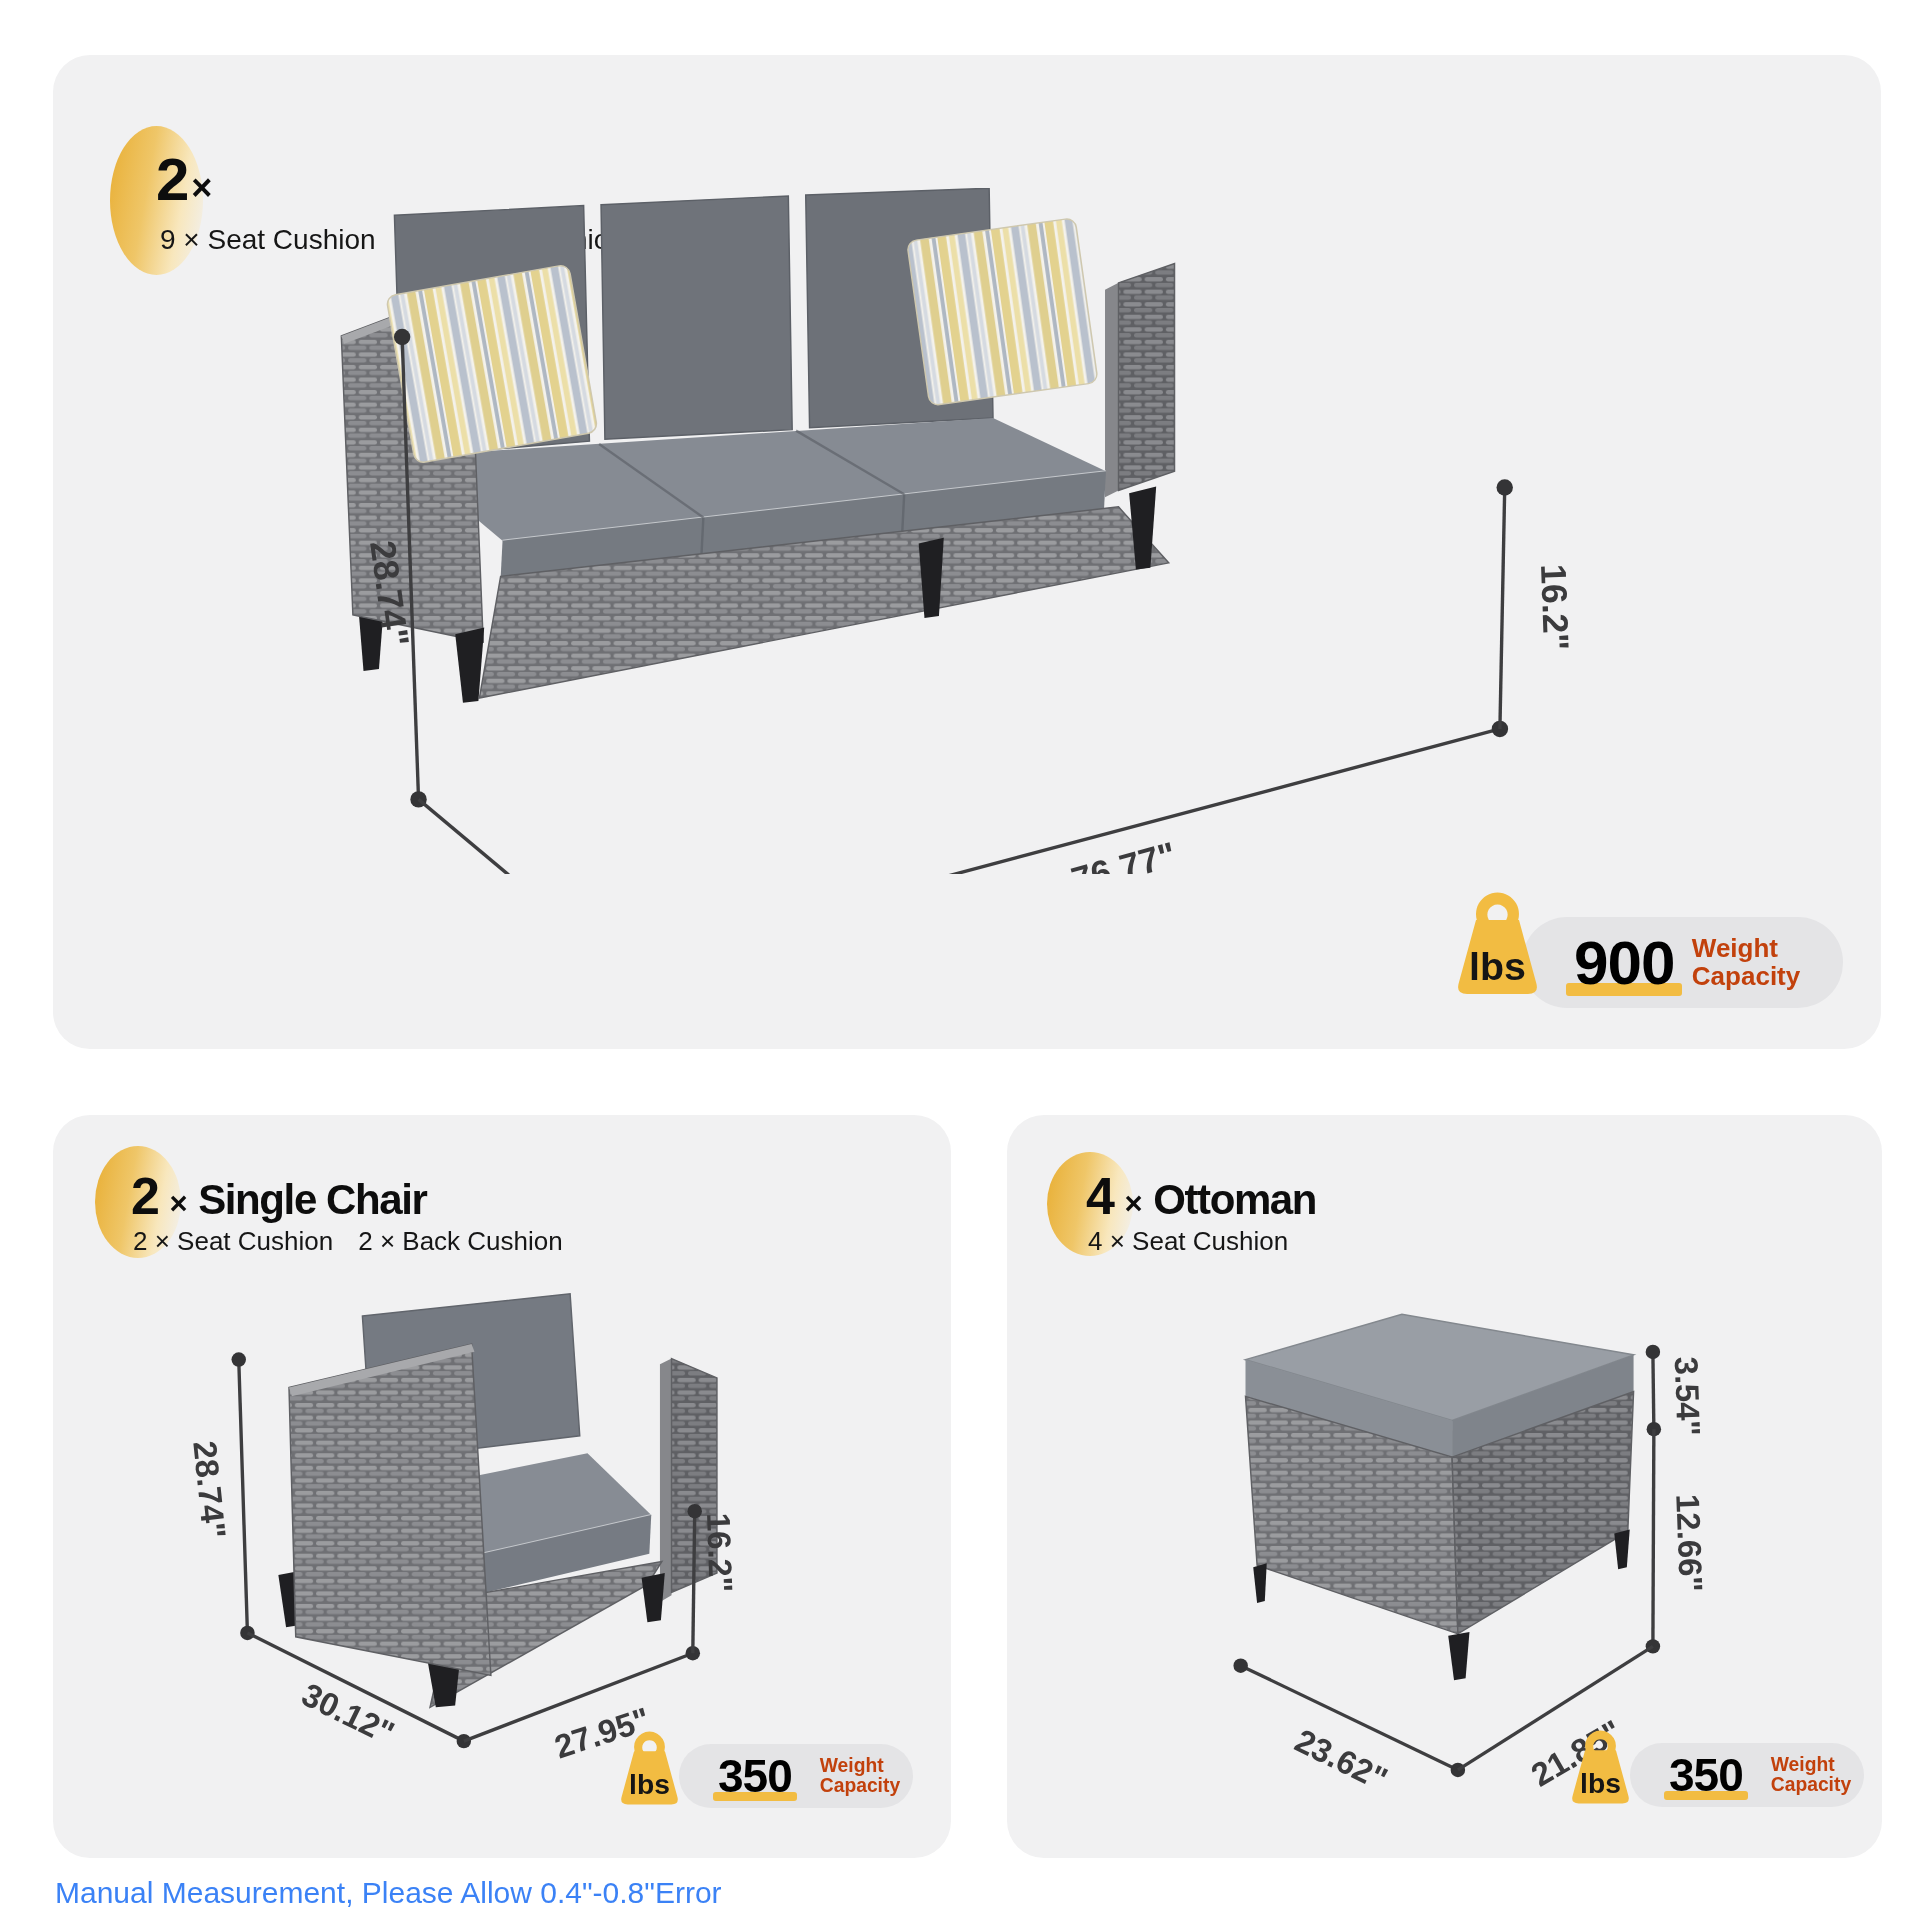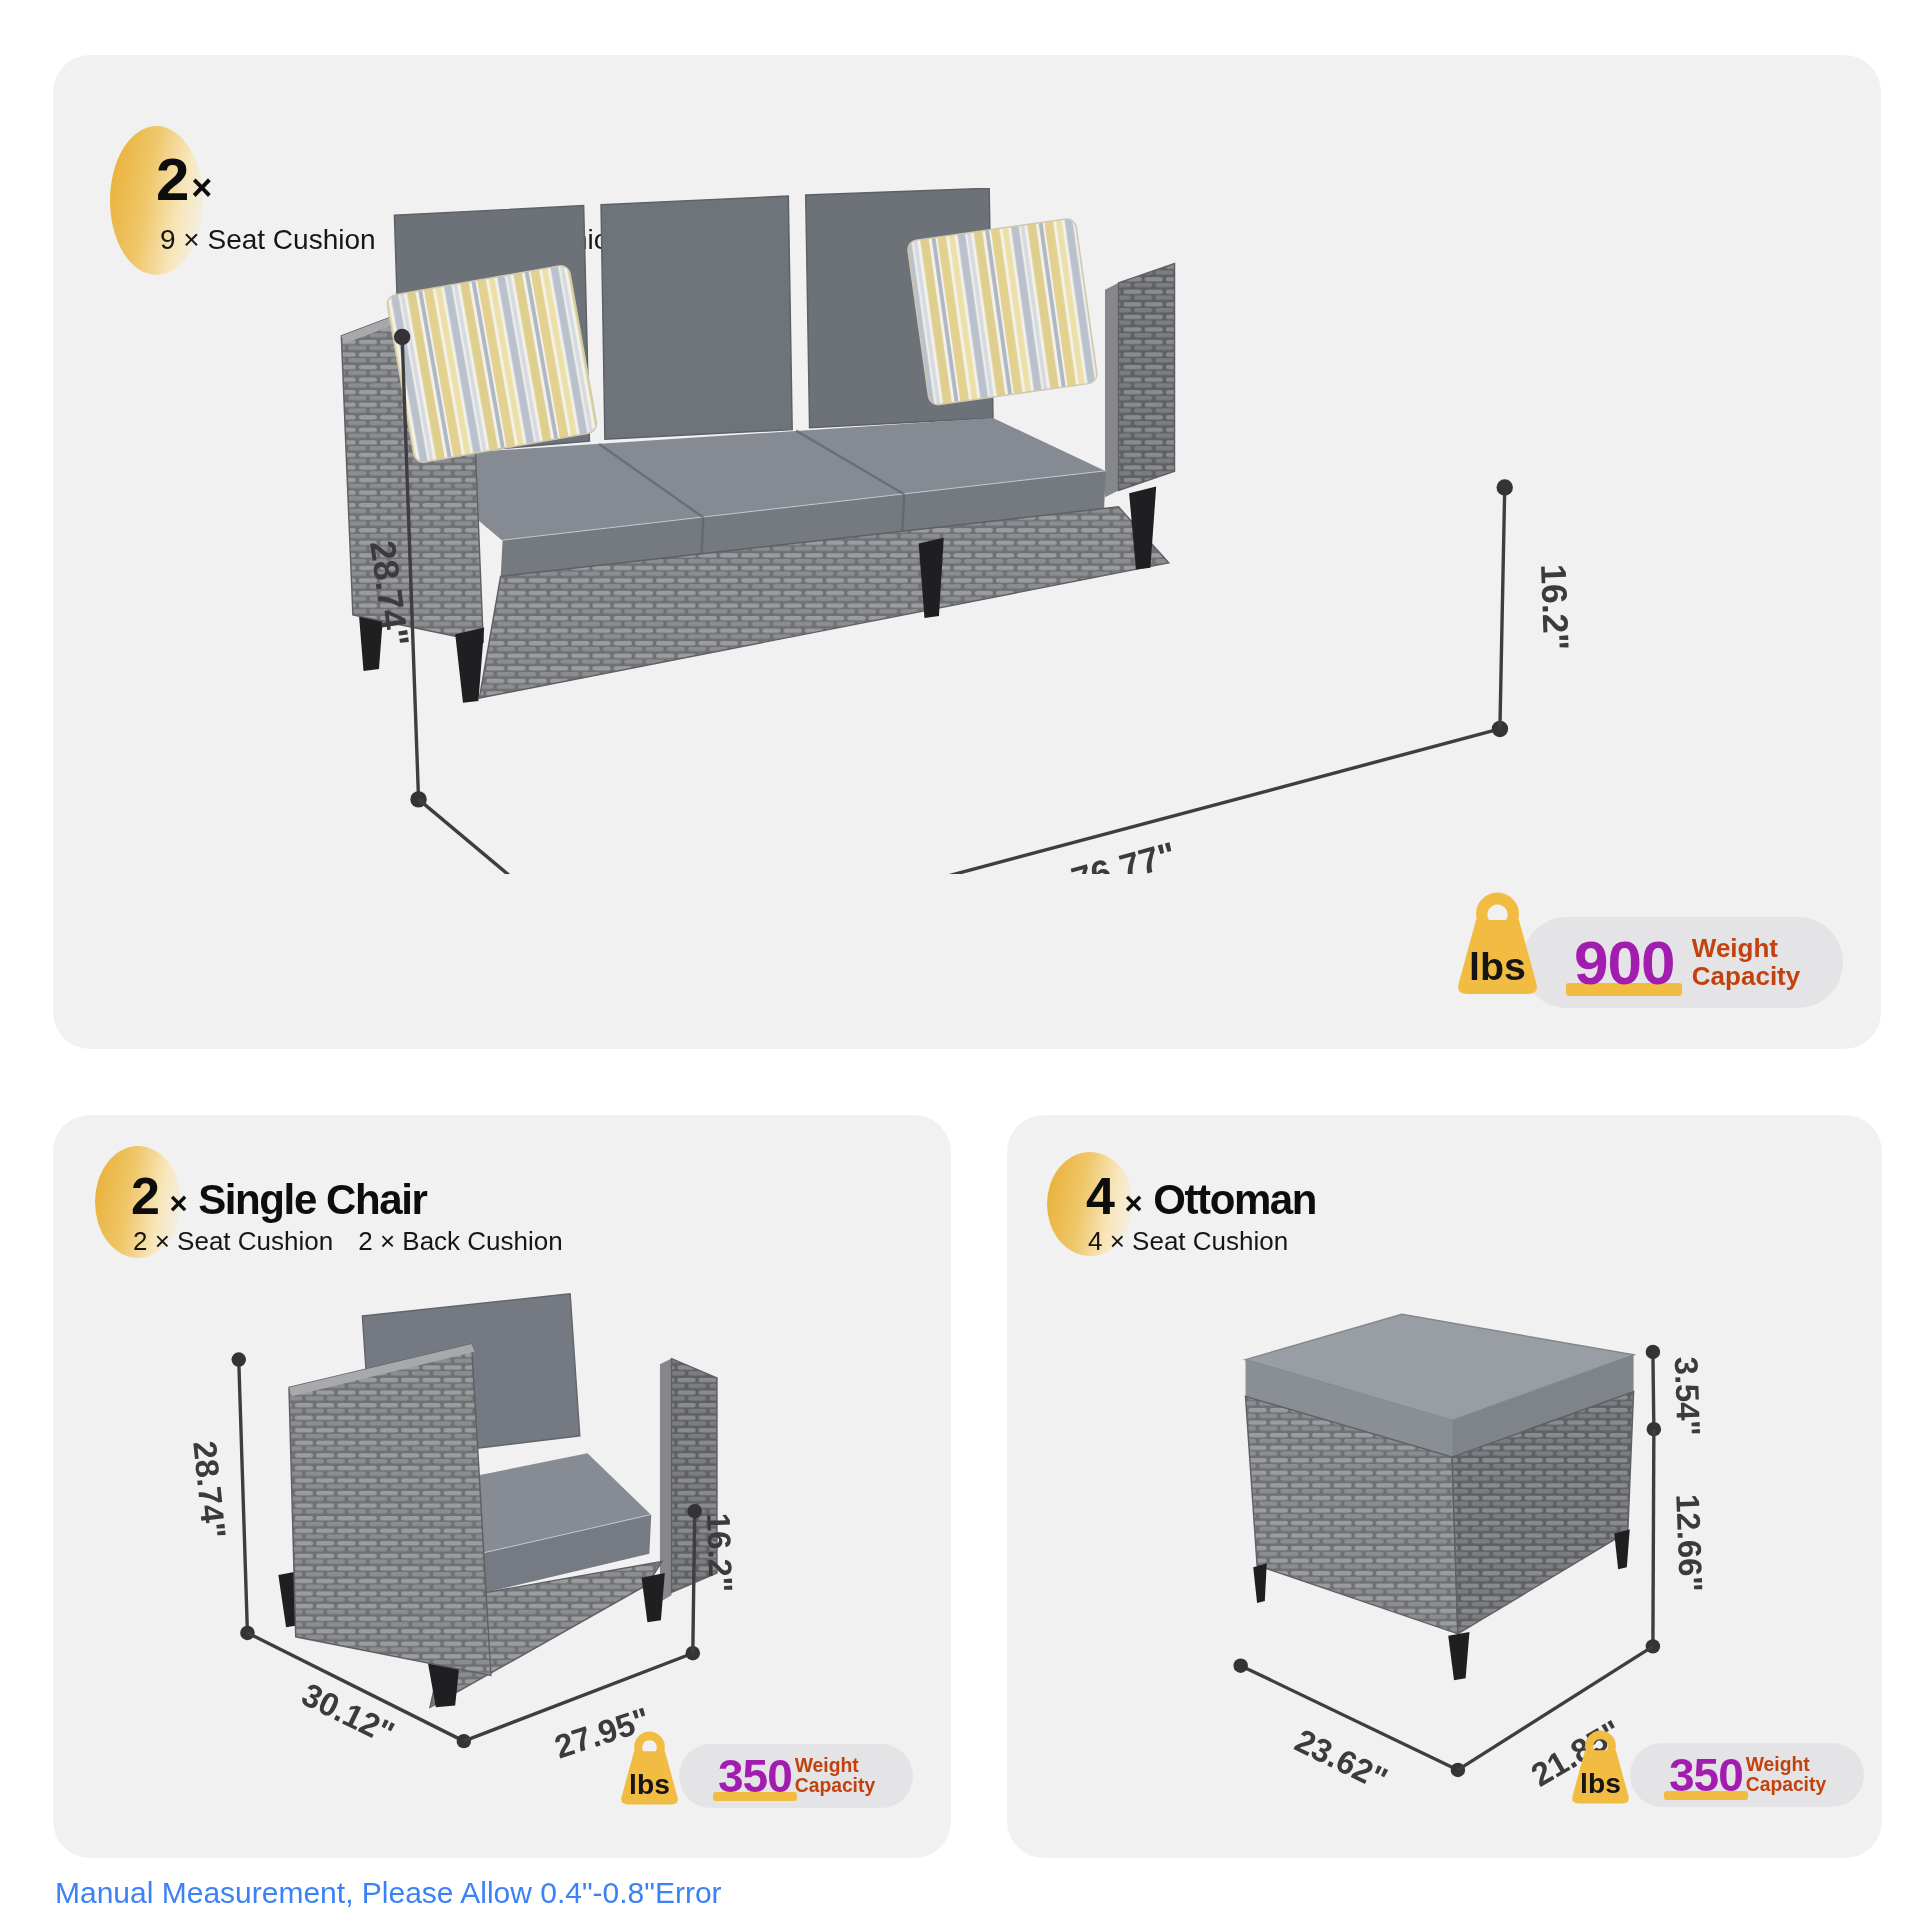--- a/index.html
+++ b/index.html
@@ -45,38 +45,38 @@
 
   .dim-line { stroke:#3e3e40; stroke-width:3.5; }
   .dim-dot  { fill:#343436; }
   .dim-label { font-weight:700; fill:#3b3b3d; }
   .dl-lg { font-size:37px; }
   .dl-md { font-size:34px; }
 
   .badge { position:absolute; }
   .badge .pill { position:absolute; background:#e4e4e6; display:flex; align-items:center; }
   .badge .wicon { position:absolute; left:0; top:0; z-index:2; }
-  .wnum { position:relative; z-index:1; font-weight:700; color:#a21caf; letter-spacing:-1px; line-height:1; }
+  .wnum { position:relative; z-index:1; font-weight:700; color:#000000; letter-spacing:-1px; line-height:1; }
   .wnum::before { content:""; position:absolute; left:-7.7px; right:-7.7px; bottom:-2.9px; height:13.5px;
     background:#F2BC42; border-radius:2.9px; z-index:-1; }
   .wlabel { font-weight:700; color:#c2410c; line-height:1.07; }
 
   .badge-lg { left:1384px; top:834px; width:463px; height:121px; }
   .badge-lg .wicon { width:121px; height:117px; }
   .badge-lg .pill { left:85px; top:28px; width:321px; height:91px; border-radius:45px;
     padding-left:52px; gap:17.4px; box-sizing:border-box; }
   .badge-lg .wnum { font-size:62px; }
   .badge-lg .wlabel { font-size:26px; width:116px; }
 
   .badge-sm { width:319px; height:92px; }
   #badge-chair   { left:553px;  top:614px; }
   #badge-ottoman { left:550px;  top:613px; }
   .badge-sm .wicon { width:87px; height:84px; }
   .badge-sm .pill { left:73px; top:15.4px; width:234px; height:64px; border-radius:32px;
-    padding-left:39px; gap:3px; box-sizing:border-box; }
+    padding-left:39px; gap:28px; box-sizing:border-box; }
   .badge-sm .wnum { font-size:46px; }
   .badge-sm .wnum::before { height:9.7px; bottom:-1.9px; left:-4.8px; right:-4.8px; }
   .badge-sm .wlabel { font-size:19.3px; width:87px; }
 
   #footer-note { position:absolute; left:55px; top:1876px; font-size:30px; color:#3b82f6; }
 </style>
 </head>
 <body>
 
 <svg width="0" height="0" style="position:absolute" aria-hidden="true">

